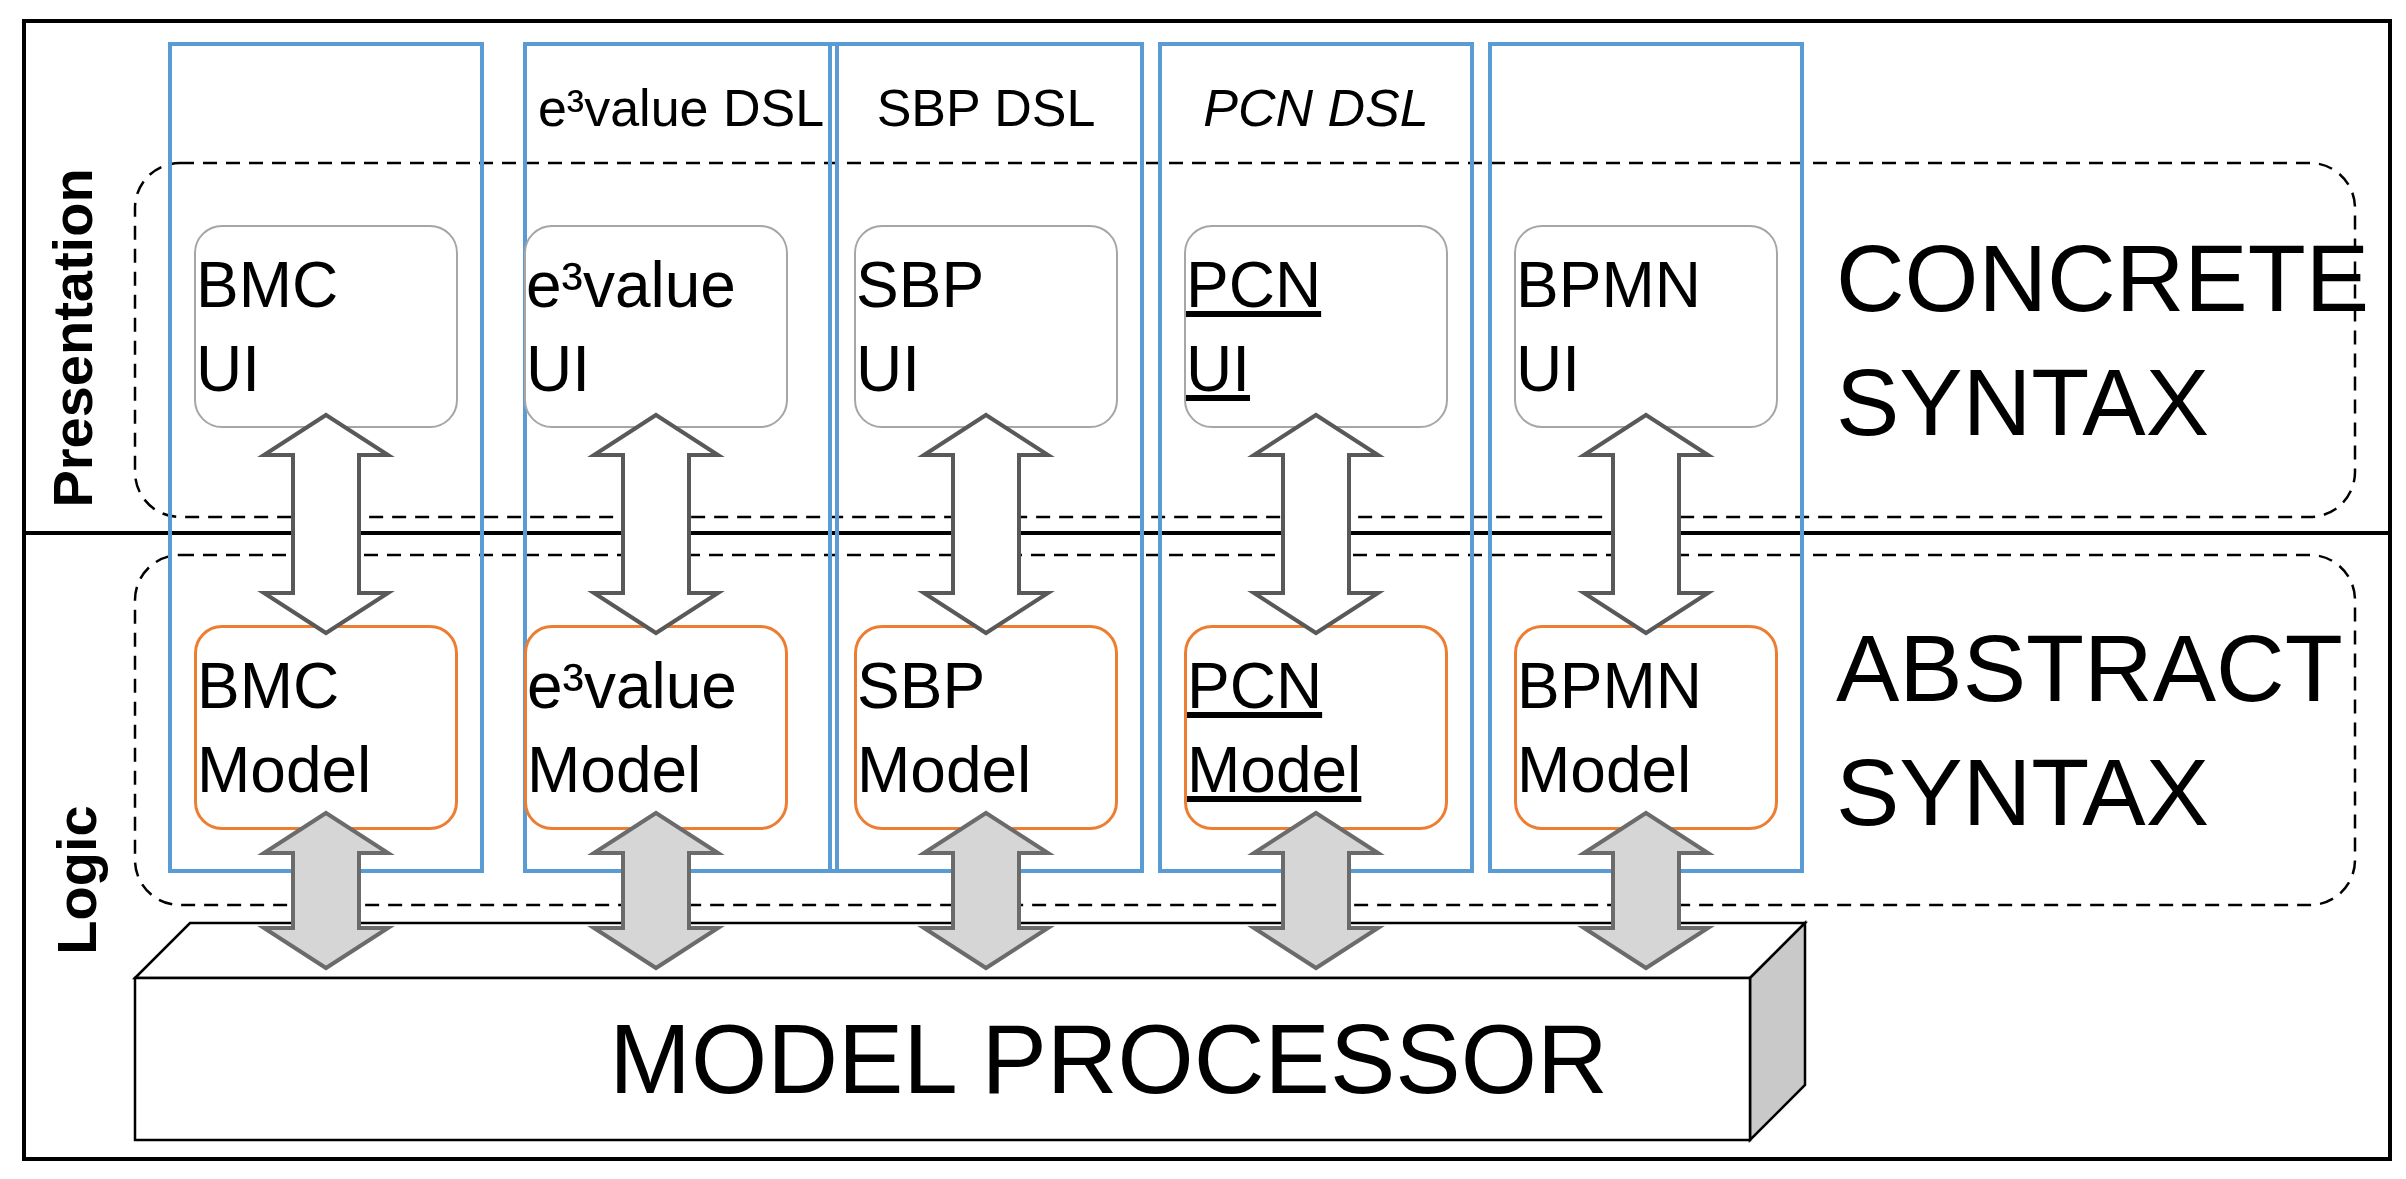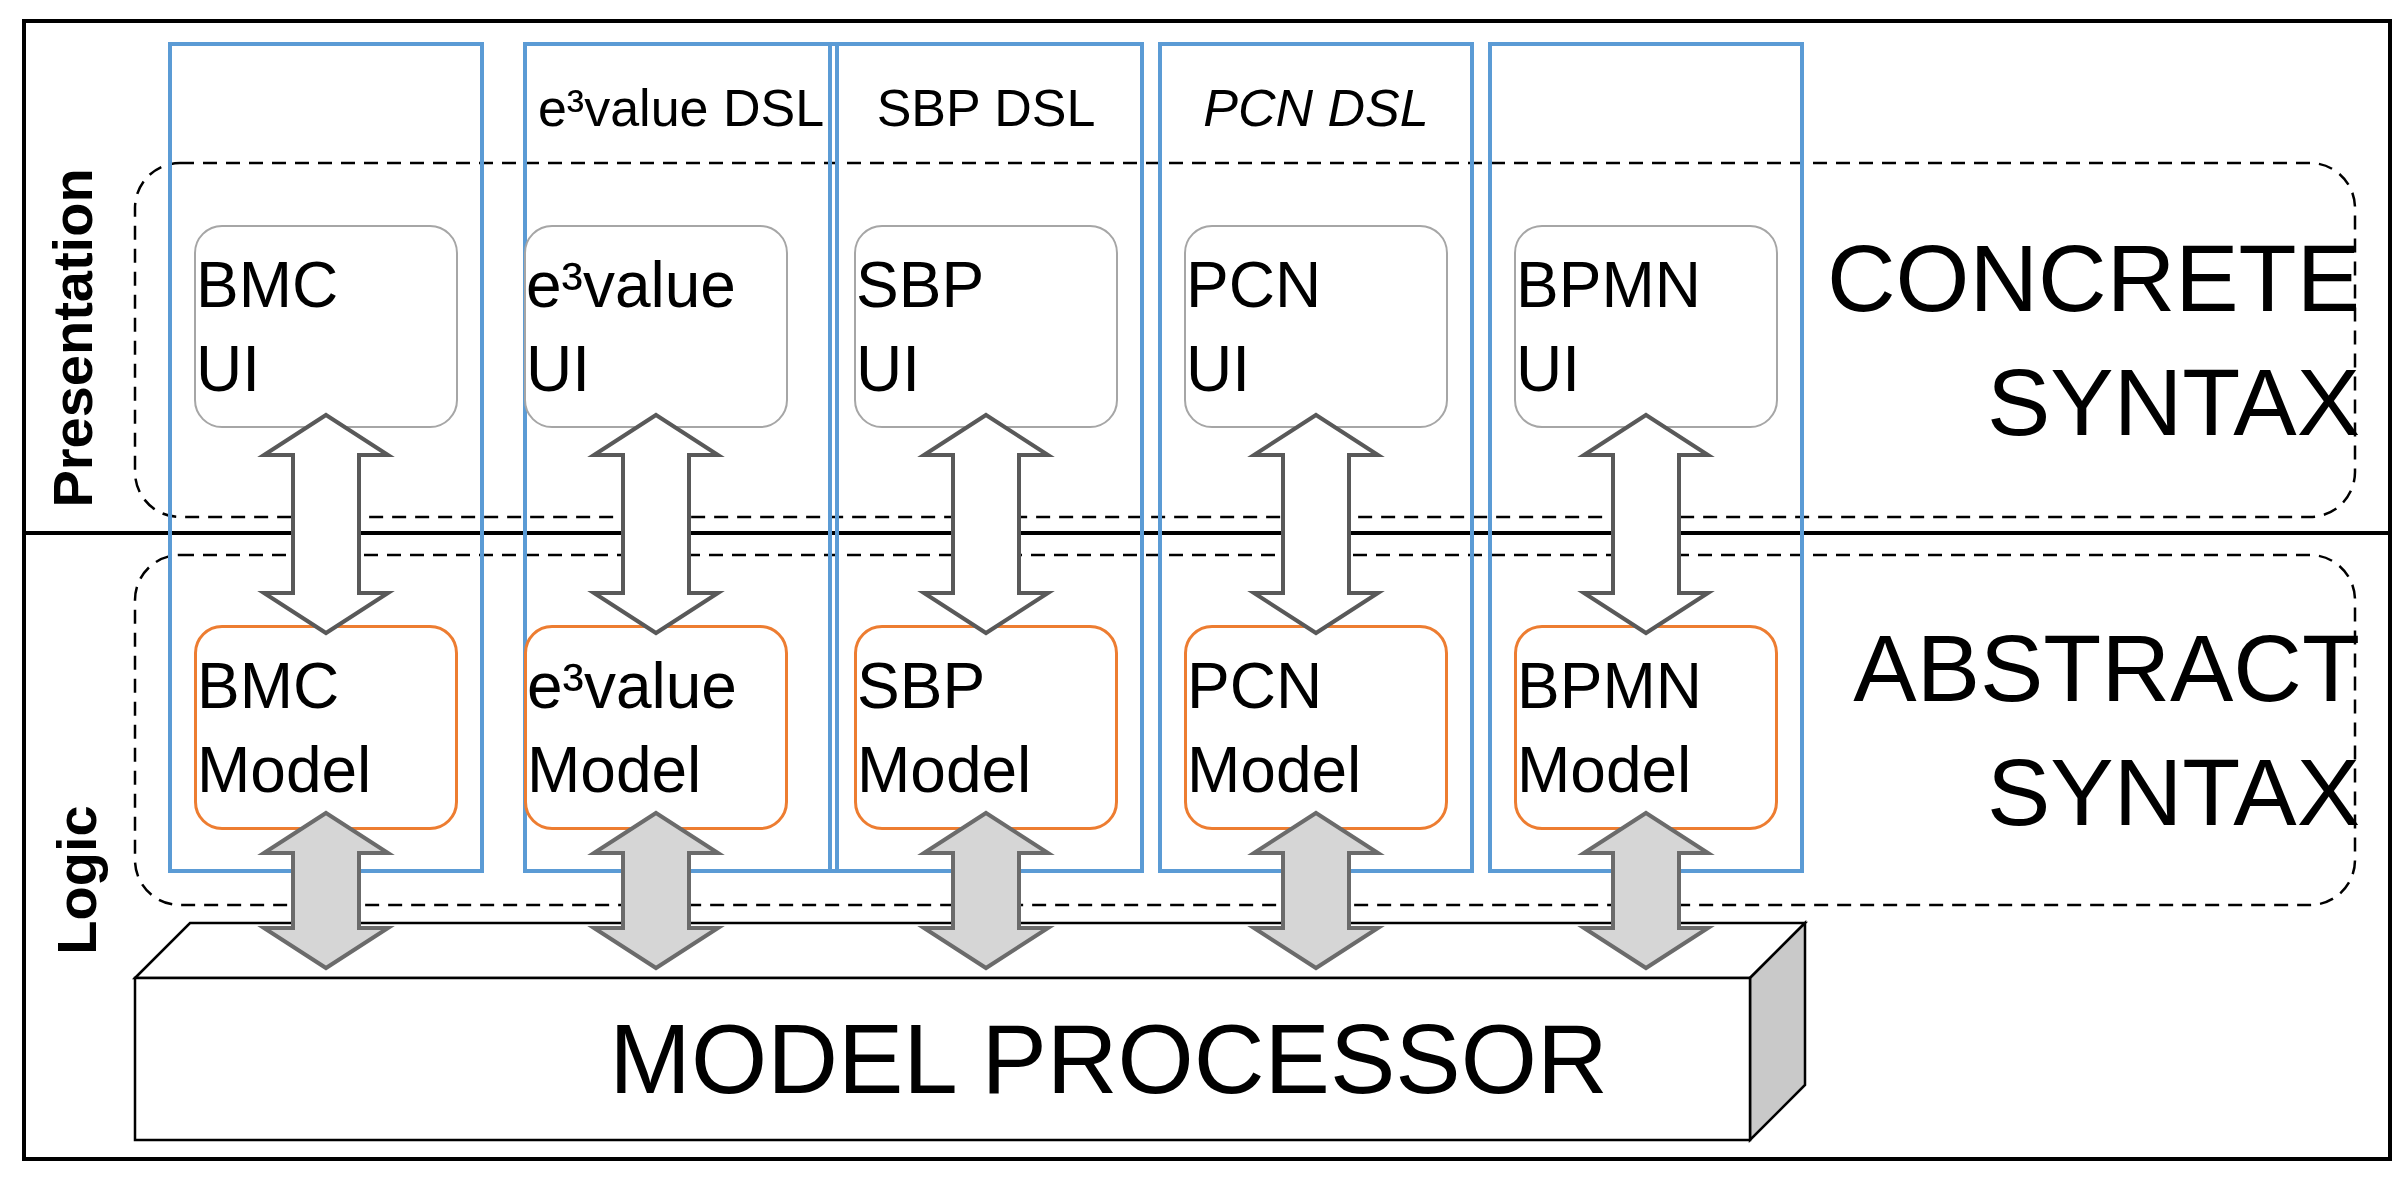--- a/index.html
+++ b/index.html
@@ -51,27 +51,27 @@
 
   
   .node-box{
     width:264px;box-sizing:border-box;border-radius:28px;
     background:#fff;
     display:flex;flex-direction:column;align-items:flex-start;justify-content:center;
     text-align:center;
   }
   .ui-box{top:225px;height:203px;border:2px solid #A6A6A6;}
   .model-box{top:625px;height:205px;border:3px solid #ED7D31;}
-  .box-0{left:194px;} .box-1{left:524px;} .box-2{left:854px;} .box-3{left:1184px;} .box-4{left:1514px;}
+  .box-0{left:194px;} .box-1{left:524px;} .box-2{left:854px;} .box-3{left:1184px;text-decoration:underline;} .box-4{left:1514px;}
   .node-line{font-size:64px;line-height:84px;white-space:nowrap;}
 
   
   .region-label{
-    left:1800px;width:560px;text-align:right;
-    font-size:95px;line-height:124px;white-space:nowrap;
+    left:1800px;width:560px;text-align:left;
+    font-size:95px;line-height:124px;white-space:nowrap;padding-left:36px;
   }
   #concrete-label{top:216px;}
   #abstract-label{top:606px;}
 
   
   #processor-label{
     left:135px;top:1009px;width:1947px;
     font-size:98px;line-height:100px;text-align:center;white-space:nowrap;
   }
 

